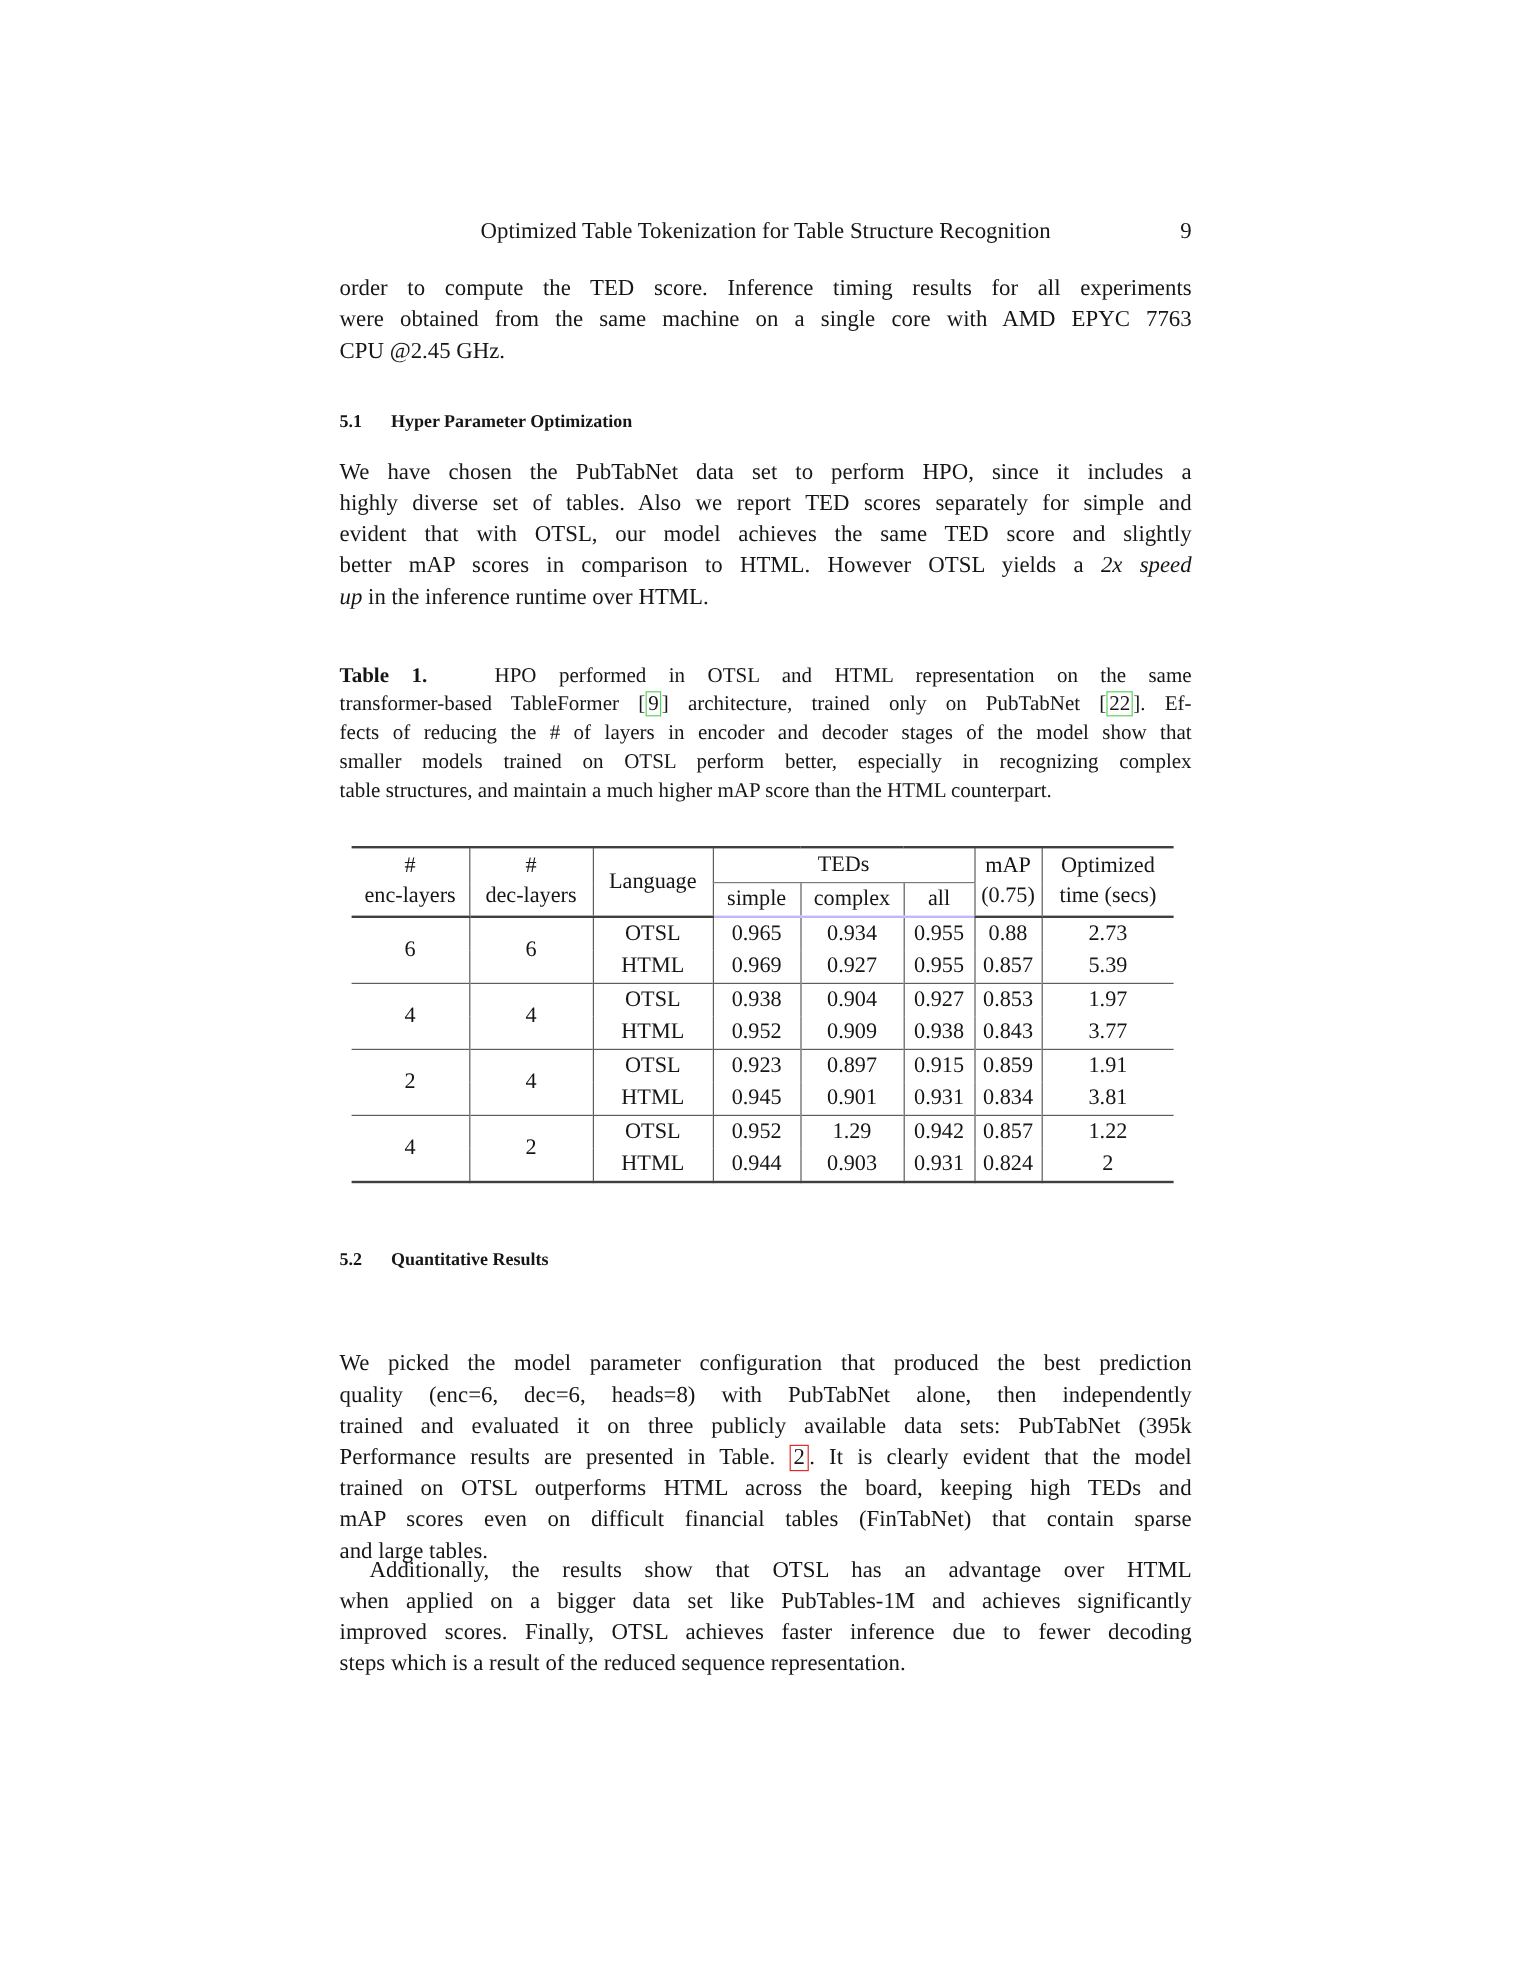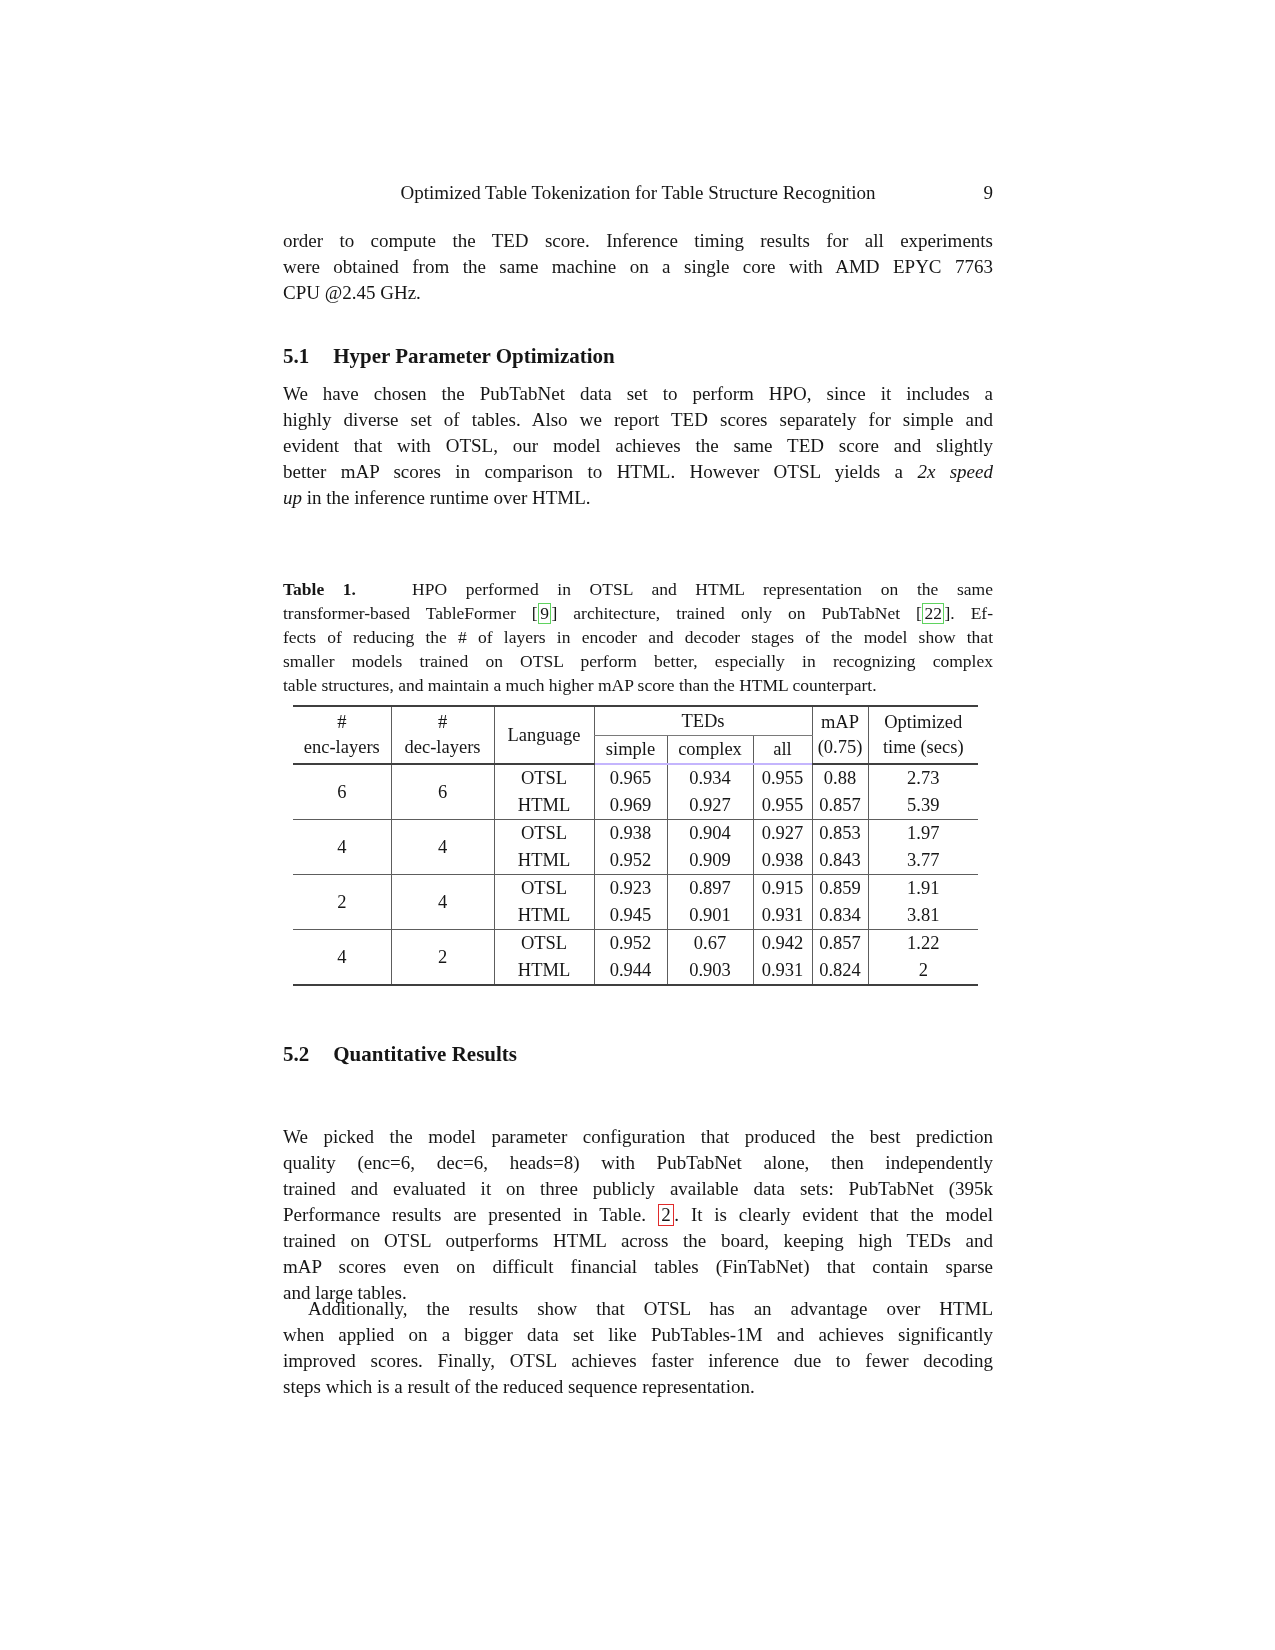--- a/index.html
+++ b/index.html
@@ -23,21 +23,21 @@
   .jline{text-align:justify;text-align-last:justify;white-space:normal;}
   .jline.last{text-align-last:left;}
   .jline.indent{text-indent:25px;}
   .seg-b{font-weight:700;}
   .seg-i{font-style:italic;}
   .ref-red{border:1.5px solid #e02b2b;padding:0 2.5px;display:inline-block;line-height:20px;}
   .ref-green{border:1.5px solid #5fd35f;padding:0 1.5px;display:inline-block;line-height:19px;}
   
   .sechead{
     position:absolute;left:283px;width:710px;
-    font-size:21px;font-weight:700;
+    font-size:15px;font-weight:700;
   }
   .sechead .num{margin-right:24px;}
   
   .caption{position:absolute;left:283px;width:710px;font-size:17.5px;line-height:24px;}
   
   .tblwrap{position:absolute;left:293px;top:705px;}
   table.data{
     border-collapse:collapse;table-layout:fixed;
     font-size:18.5px;color:#161616;
     border-top:2px solid #3f3f3f;border-bottom:2px solid #3f3f3f;
@@ -79,21 +79,21 @@
   </div>
 
   <div class="para" style="top:381px">
       <div class="jline"><span>We have chosen the PubTabNet data set to perform HPO, since it includes a</span></div>
       <div class="jline"><span>highly diverse set of tables. Also we report TED scores separately for simple and</span></div>
       <div class="jline"><span>evident that with OTSL, our model achieves the same TED score and slightly</span></div>
       <div class="jline"><span>better mAP scores in comparison to HTML. However OTSL yields a </span><span class="seg-i">2x speed</span></div>
       <div class="jline last"><span class="seg-i">up</span><span> in the inference runtime over HTML.</span></div>
     </div>
 
-  <div class="caption" style="top:577px">
+  <div class="caption" style="top:550px">
       <div class="jline"><span class="seg-b">Table 1.</span><span>&nbsp;&nbsp; HPO performed in OTSL and HTML representation on the same</span></div>
       <div class="jline"><span>transformer-based TableFormer [</span><span class="ref-green">9</span><span>] architecture, trained only on PubTabNet [</span><span class="ref-green">22</span><span>]. Ef-</span></div>
       <div class="jline"><span>fects of reducing the # of layers in encoder and decoder stages of the model show that</span></div>
       <div class="jline"><span>smaller models trained on OTSL perform better, especially in recognizing complex</span></div>
       <div class="jline last"><span>table structures, and maintain a much higher mAP score than the HTML counterpart.</span></div>
     </div>
 
   <div class="tblwrap">
     <table class="data">
       <colgroup>
@@ -174,21 +174,21 @@
             <td class="bl">0.901</td>
             <td class="bl seg-b">0.931</td>
             <td class="bl">0.834</td>
             <td class="bl">3.81</td>
           </tr>
           <tr class="gsep">
             <td class="" rowspan="2">4</td>
             <td class="bl" rowspan="2">2</td>
             <td class="bl">OTSL</td>
             <td class="bl">0.952</td>
-            <td class="bl">0.67</td>
+            <td class="bl">1.29</td>
             <td class="bl seg-b">0.942</td>
             <td class="bl seg-b">0.857</td>
             <td class="bl seg-b">1.22</td>
           </tr>
           <tr>
             <td class="bl">HTML</td>
             <td class="bl">0.944</td>
             <td class="bl">0.903</td>
             <td class="bl">0.931</td>
             <td class="bl">0.824</td>

